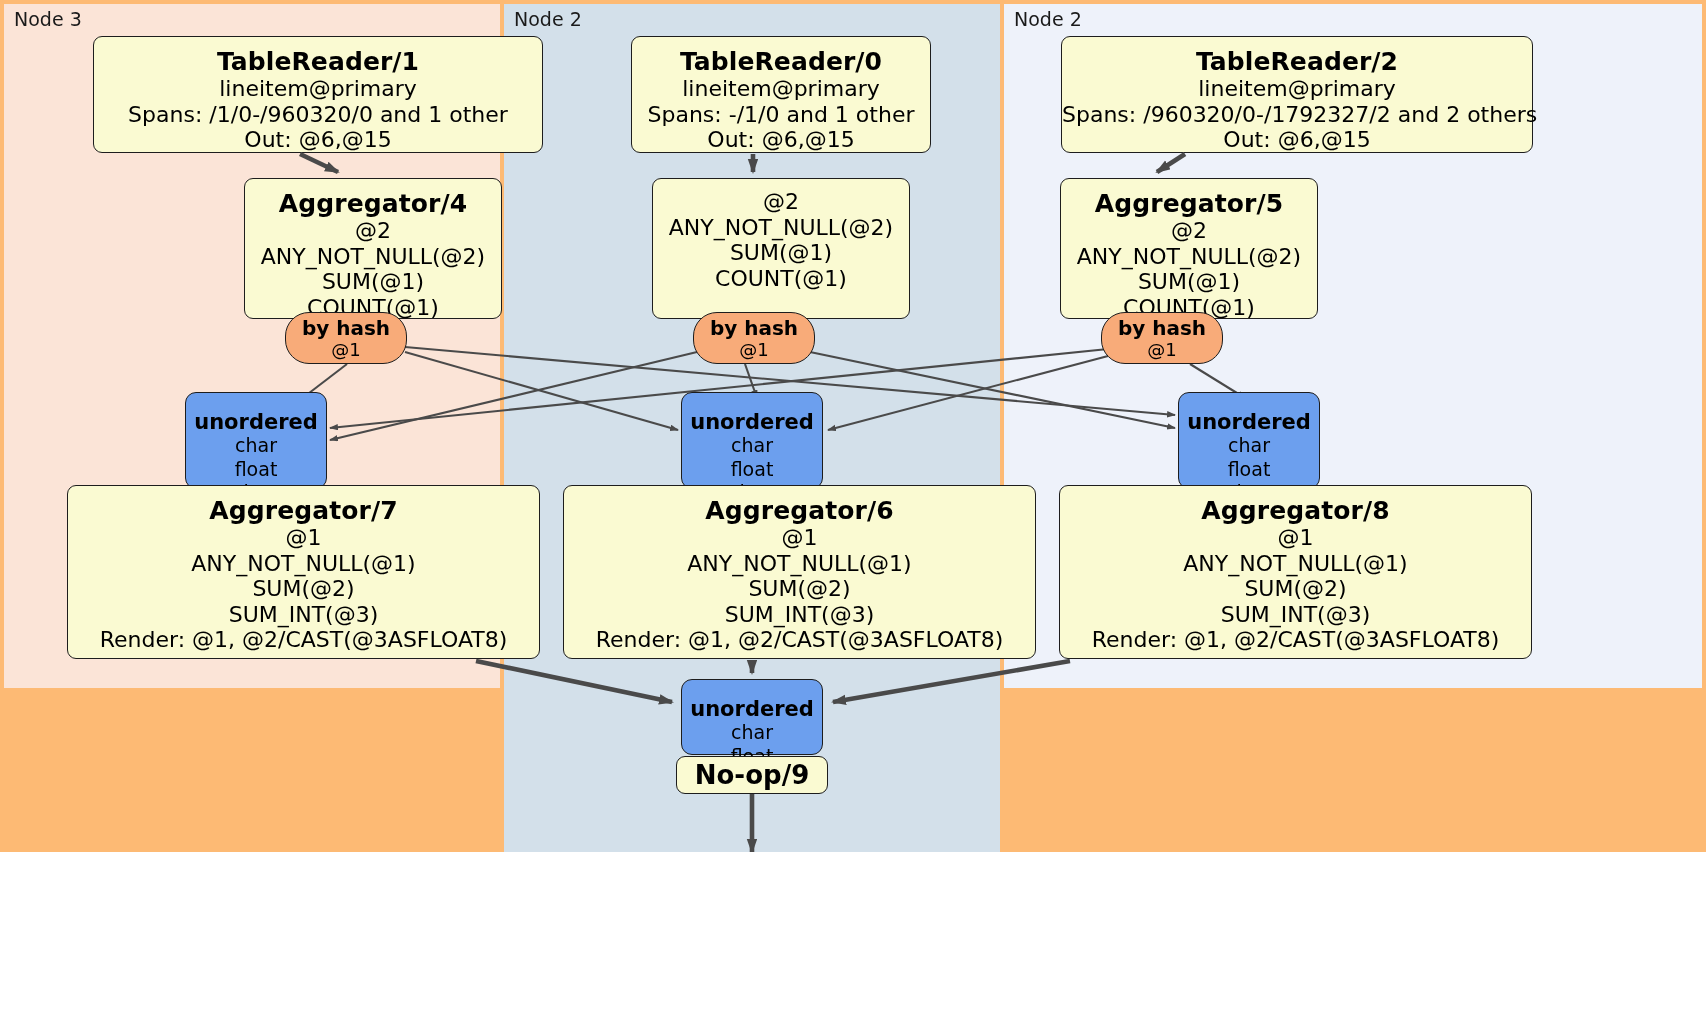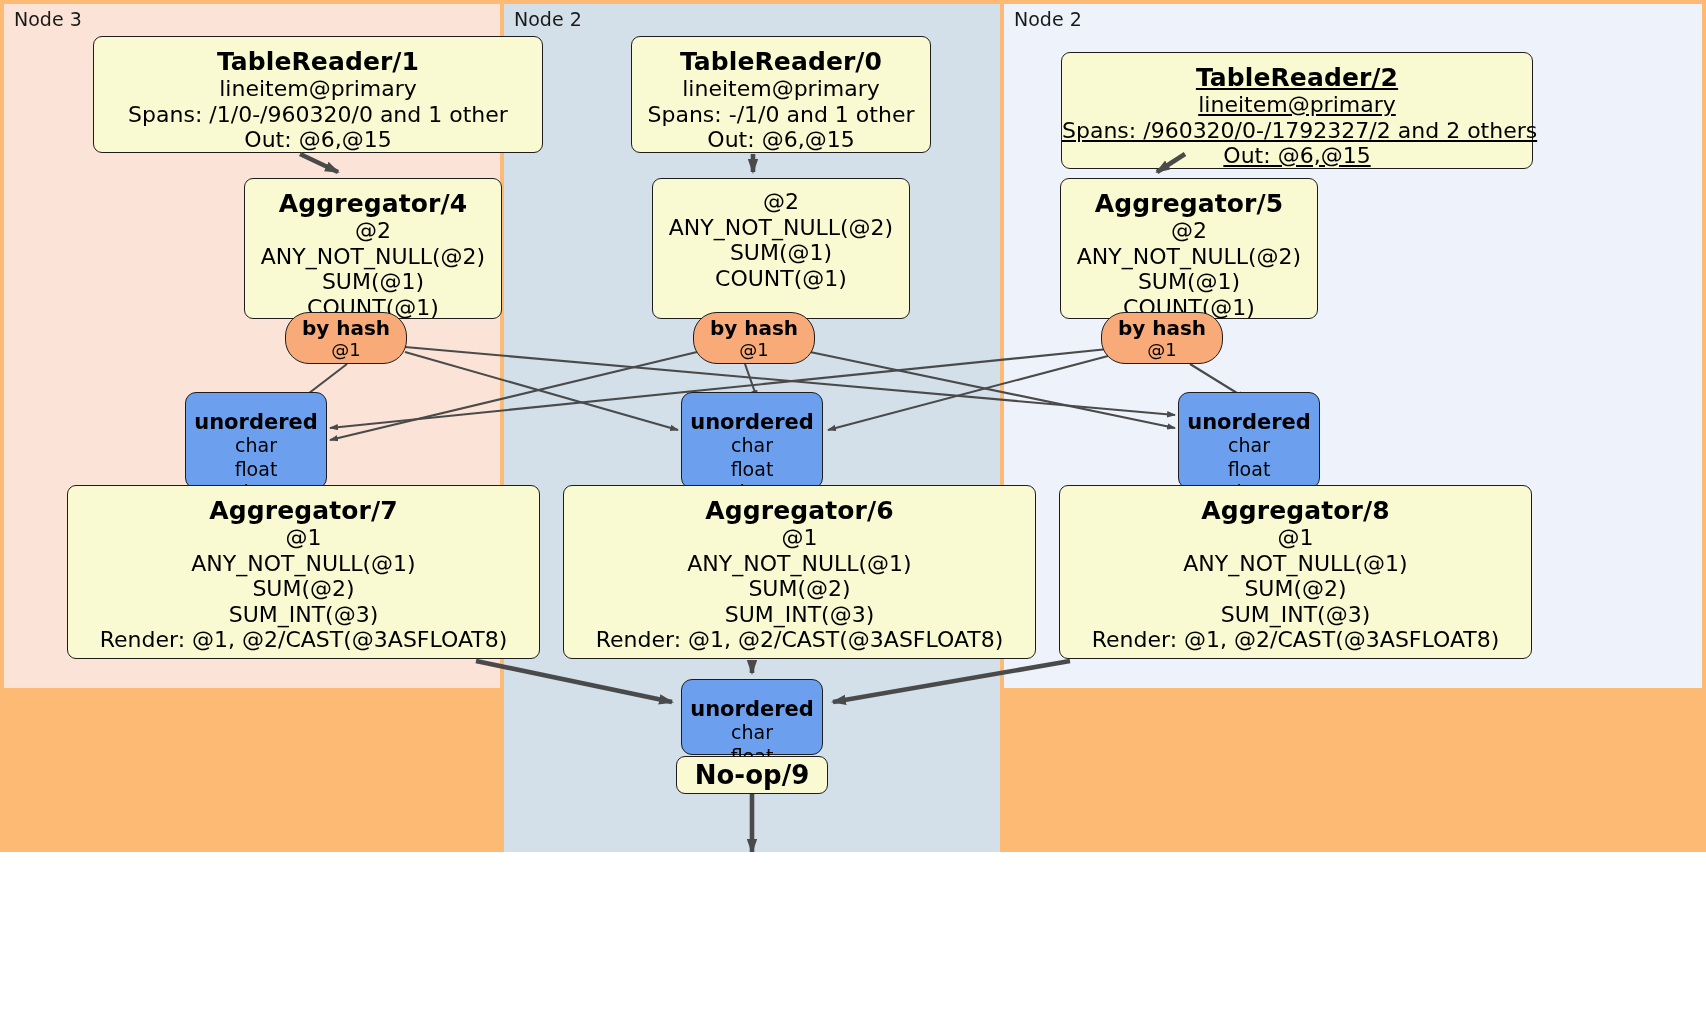--- a/index.html
+++ b/index.html
@@ -167,21 +167,21 @@
     <div class="det">Out: @6,@15</div>
   </div>
 
   <div class="gbox proc z-proc" style="left:604px; top:36px; width:300px; height:117px;">
     <div class="title">TableReader/0</div>
     <div class="det">lineitem@primary</div>
     <div class="det">Spans: -/1/0 and 1 other</div>
     <div class="det">Out: @6,@15</div>
   </div>
 
-  <div class="gbox proc z-proc" style="left:1034px; top:52px; width:472px; height:117px;text-decoration:underline;">
+  <div class="gbox proc z-proc" style="left:1034px; top:36px; width:472px; height:117px;">
     <div class="title">TableReader/2</div>
     <div class="det">lineitem@primary</div>
     <div class="det">Spans: /960320/0-/1792327/2 and 2 others</div>
     <div class="det">Out: @6,@15</div>
   </div>
 
   <div class="gbox proc z-proc" style="left:217px; top:178px; width:258px; height:141px;">
     <div class="title">Aggregator/4</div>
     <div class="det">@2</div>
     <div class="det">ANY_NOT_NULL(@2)</div>

